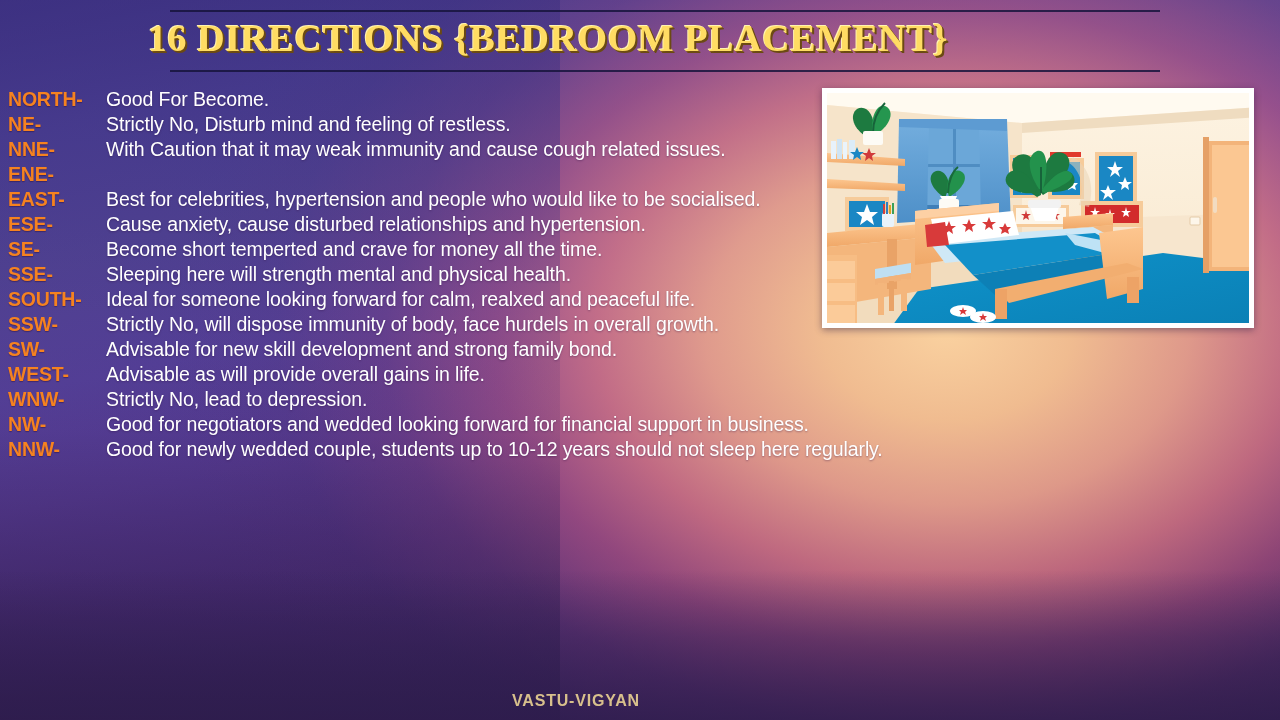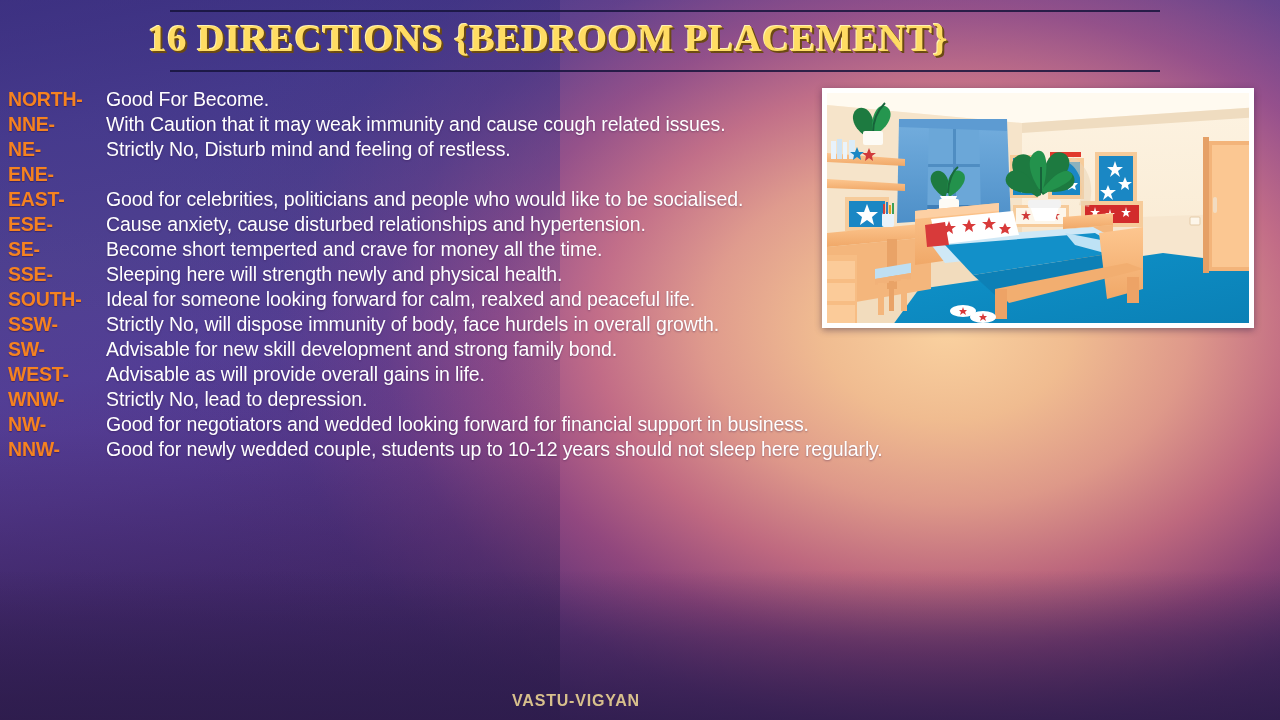--- a/index.html
+++ b/index.html
@@ -135,45 +135,45 @@
   <div class="rule bot"></div>
 
   <div id="title">16 DIRECTIONS  {BEDROOM PLACEMENT}</div>
 
   <div id="list">
       <div class="row">
         <div class="dir">NORTH-</div>
         <div class="desc">Good For Become.</div>
       </div>
       <div class="row">
+        <div class="dir">NE-</div>
+        <div class="desc">Strictly No, Disturb mind and feeling of restless.</div>
+      </div>
+      <div class="row">
         <div class="dir">NNE-</div>
         <div class="desc">With Caution that it may weak immunity and cause cough related issues.</div>
       </div>
       <div class="row">
-        <div class="dir">NE-</div>
-        <div class="desc">Strictly No, Disturb mind and feeling of restless.</div>
-      </div>
-      <div class="row">
         <div class="dir">ENE-</div>
       </div>
       <div class="row">
         <div class="dir">EAST-</div>
-        <div class="desc">Good for celebrities, politicians and people who would like to be socialised.</div>
+        <div class="desc">Best for celebrities, hypertension and people who would like to be socialised.</div>
       </div>
       <div class="row">
         <div class="dir">ESE-</div>
         <div class="desc">Cause anxiety, cause disturbed relationships and hypertension.</div>
       </div>
       <div class="row">
         <div class="dir">SE-</div>
         <div class="desc">Become short temperted and crave for money all the time.</div>
       </div>
       <div class="row">
         <div class="dir">SSE-</div>
-        <div class="desc">Sleeping here will strength newly and physical health.</div>
+        <div class="desc">Sleeping here will strength mental and physical health.</div>
       </div>
       <div class="row">
         <div class="dir">SOUTH-</div>
         <div class="desc">Ideal for someone looking forward for calm, realxed and peaceful life.</div>
       </div>
       <div class="row">
         <div class="dir">SSW-</div>
         <div class="desc">Strictly No, will dispose immunity of body, face hurdels in overall growth.</div>
       </div>
       <div class="row">

